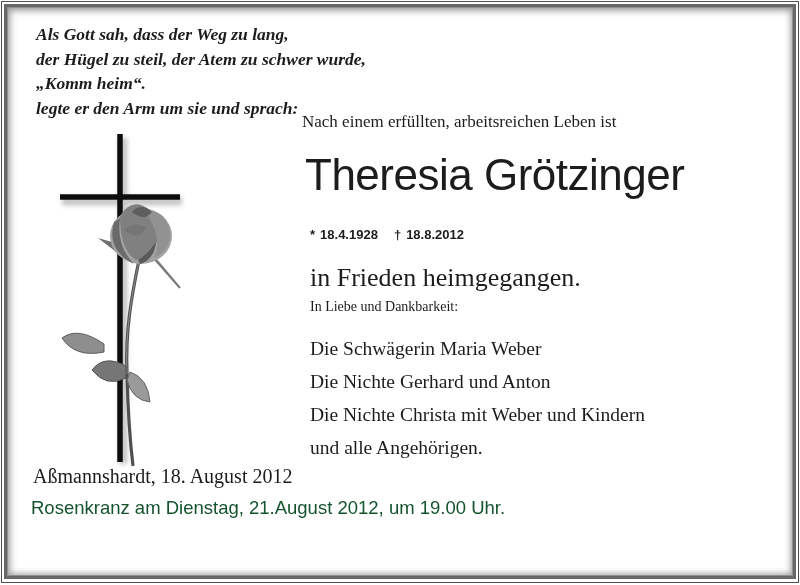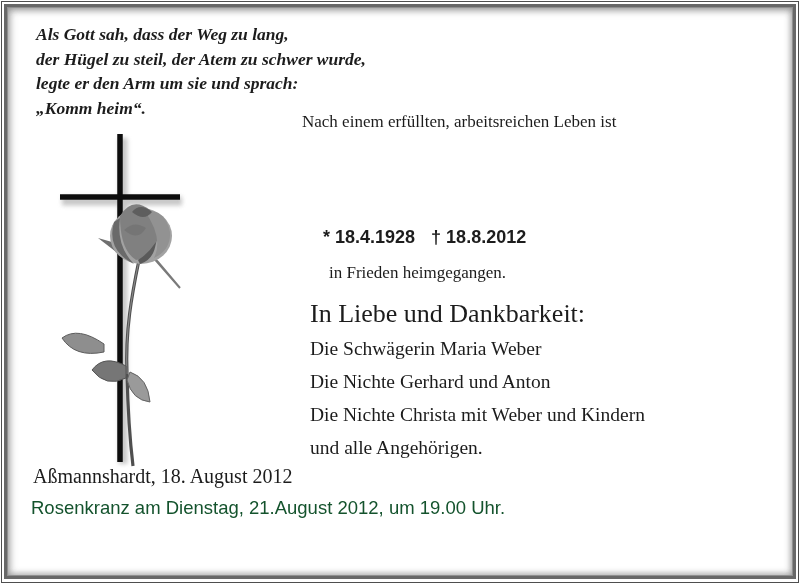--- a/index.html
+++ b/index.html
@@ -67,44 +67,43 @@
     top: 150px;
     font-family: "Liberation Sans", sans-serif;
     font-size: 44px;
     font-weight: 500;
     letter-spacing: -0.5px;
     white-space: nowrap;
   }
 
   .dates {
     position: absolute;
-    left: 323px;
+    left: 310px;
     top: 227px;
     font-family: "Liberation Sans", sans-serif;
-    font-size: 18px;
+    font-size: 13px;
     font-weight: bold;
     white-space: nowrap;
   }
   .dates .date-pair { margin-right: 16px; }
   .dates .sym { margin-right: 5px; }
 
   .peace-line {
     position: absolute;
     left: 310px;
     top: 263px;
-    font-size: 17px;
-    white-space: nowrap;
-    margin-left: 19px;
+    font-size: 26px;
+    white-space: nowrap;
   }
 
   .gratitude-line {
     position: absolute;
     left: 310px;
     top: 299px;
-    font-size: 26px;
+    font-size: 14px;
     white-space: nowrap;
   }
 
   .mourners {
     position: absolute;
     left: 310px;
     top: 332px;
     font-size: 19.5px;
     line-height: 33px;
     white-space: nowrap;
@@ -133,22 +132,22 @@
 <body>
 
 <div class="page">
 
   <div class="frame-outer"></div>
   <div class="frame-inner"></div>
 
   <div class="verse">
     <div>Als Gott sah, dass der Weg zu lang,</div>
     <div>der Hügel zu steil, der Atem zu schwer wurde,</div>
+    <div>„Komm heim“.</div>
     <div>legte er den Arm um sie und sprach:</div>
-    <div>„Komm heim“.</div>
   </div>
 
   <svg class="cross-art" viewBox="0 0 200 345" xmlns="http://www.w3.org/2000/svg">
     <defs>
       <filter id="soft" x="-30%" y="-30%" width="160%" height="160%">
         <feGaussianBlur stdDeviation="2.2"></feGaussianBlur>
       </filter>
     </defs>
 
     <g filter="url(#soft)" opacity="0.55">
@@ -175,20 +174,21 @@
       <path d="M 80 90 Q 92 70 110 84 Q 120 94 118 112 Q 112 132 96 134 Q 80 124 80 90 Z" fill="#808080"></path>
       <path d="M 104 84 Q 126 84 130 106 Q 131 124 114 132 Q 124 112 104 84 Z" fill="#929292"></path>
       <path d="M 92 86 Q 100 76 112 86 Q 104 96 92 86 Z" fill="#5e5e5e"></path>
       <path d="M 84 104 Q 94 94 106 102 Q 98 116 84 104 Z" fill="#757575"></path>
       <path d="M 98 134 Q 108 128 116 116 Q 114 134 100 138 Z" fill="#5a5a5a"></path>
     </g>
   </svg>
 
   <div class="intro">Nach einem erfüllten, arbeitsreichen Leben ist</div>
 
+  <div class="deceased-name">Theresia Grötzinger</div>
 
   <div class="dates">
     <span class="date-pair"><span class="sym">*</span><span>18.4.1928</span></span><span class="date-pair"><span class="sym">†</span><span>18.8.2012</span></span>
   </div>
 
   <div class="peace-line">in Frieden heimgegangen.</div>
 
   <div class="gratitude-line">In Liebe und Dankbarkeit:</div>
 
   <div class="mourners">

